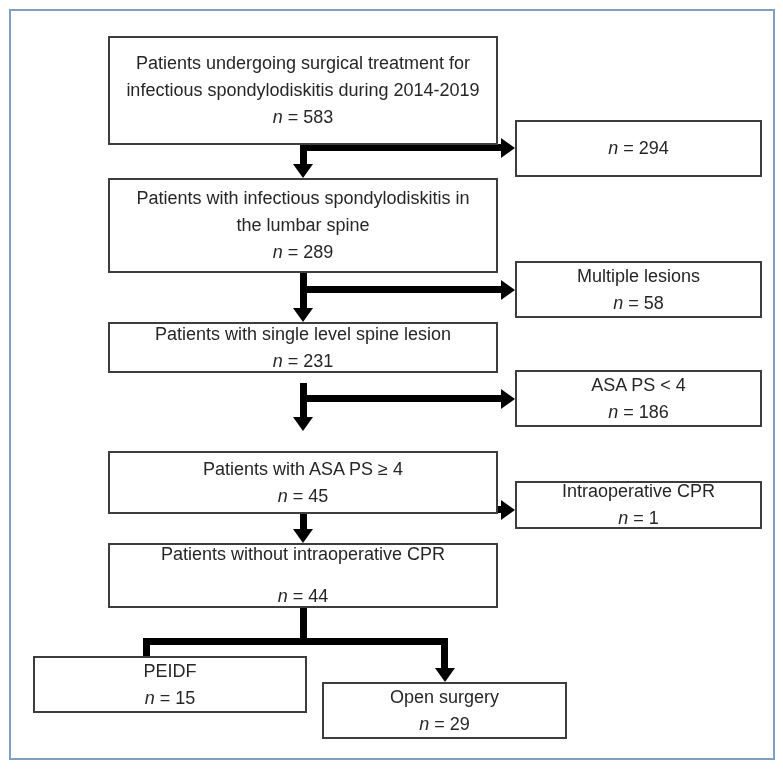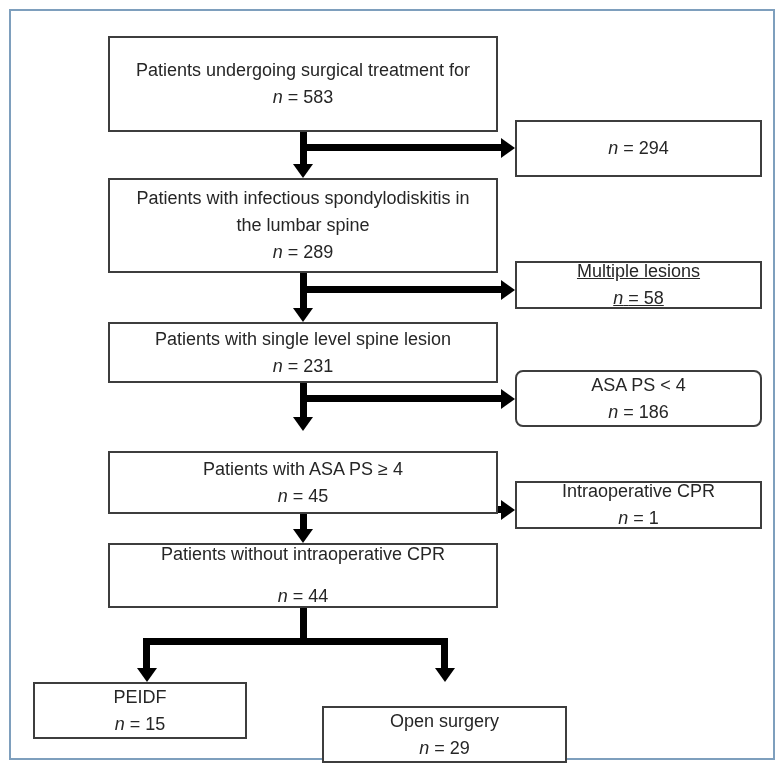--- a/index.html
+++ b/index.html
@@ -33,36 +33,36 @@
     font-size: 18px;
     line-height: 27px;
     text-align: center;
     z-index: 2;
   }
   .line { white-space: nowrap; }
   .nsym { font-style: italic; }
 
   
   .main { left: 108px; width: 390px; }
-  .m1 { top: 36px;  height: 96px; }
+  .m1 { top: 36px;  height: 109px; }
   .m2 { top: 178px; height: 95px; }
-  .m3 { top: 322px; height: 61px; }
+  .m3 { top: 322px; height: 51px; }
   .m4 { top: 431px; height: 63px; margin-top: 20px; }
   .m5 { top: 543px; height: 65px; gap: 15px; }
 
   
   .side { left: 515px; width: 247px; }
   .s1 { top: 120px; height: 57px; }
-  .s2 { top: 261px; height: 48px; text-decoration: underline; }
-  .s3 { top: 370px; height: 57px; border-radius: 8px; }
+  .s2 { top: 261px; height: 57px; }
+  .s3 { top: 370px; height: 57px; }
   .s4 { top: 481px; height: 48px; }
 
   
-  .b1 { left: 33px;  top: 682px; width: 214px; height: 57px; }
-  .b2 { left: 322px; top: 682px; width: 245px; height: 57px; margin-top: 24px; }
+  .b1 { left: 33px;  top: 656px; width: 274px; height: 57px; }
+  .b2 { left: 322px; top: 682px; width: 245px; height: 57px; }
 
   
   .vline { position: absolute; width: 7px;  background: var(--arrow-color, #000); z-index: 1; }
   .hline { position: absolute; height: 7px; background: var(--arrow-color, #000); z-index: 1; }
   .tri-down {
     position: absolute; width: 0; height: 0; z-index: 1;
     border-left: 10px solid transparent;
     border-right: 10px solid transparent;
     border-top: 14px solid var(--arrow-color, #000);
   }
@@ -102,20 +102,21 @@
   .adr     { left: 435px; top: 668px; }
 </style>
 </head>
 <body>
 
 <div id="figure">
   <div class="frame"></div>
 
   <div class="box main m1">
     <div class="line">Patients undergoing surgical treatment for</div>
+    <div class="line">infectious spondylodiskitis during 2014-2019</div>
     <div class="line">
       <span class="nsym">n</span>
       <span>= 583</span>
     </div>
   </div>
 
   <div class="box main m2">
     <div class="line">Patients with infectious spondylodiskitis in</div>
     <div class="line">the lumbar spine</div>
     <div class="line">

